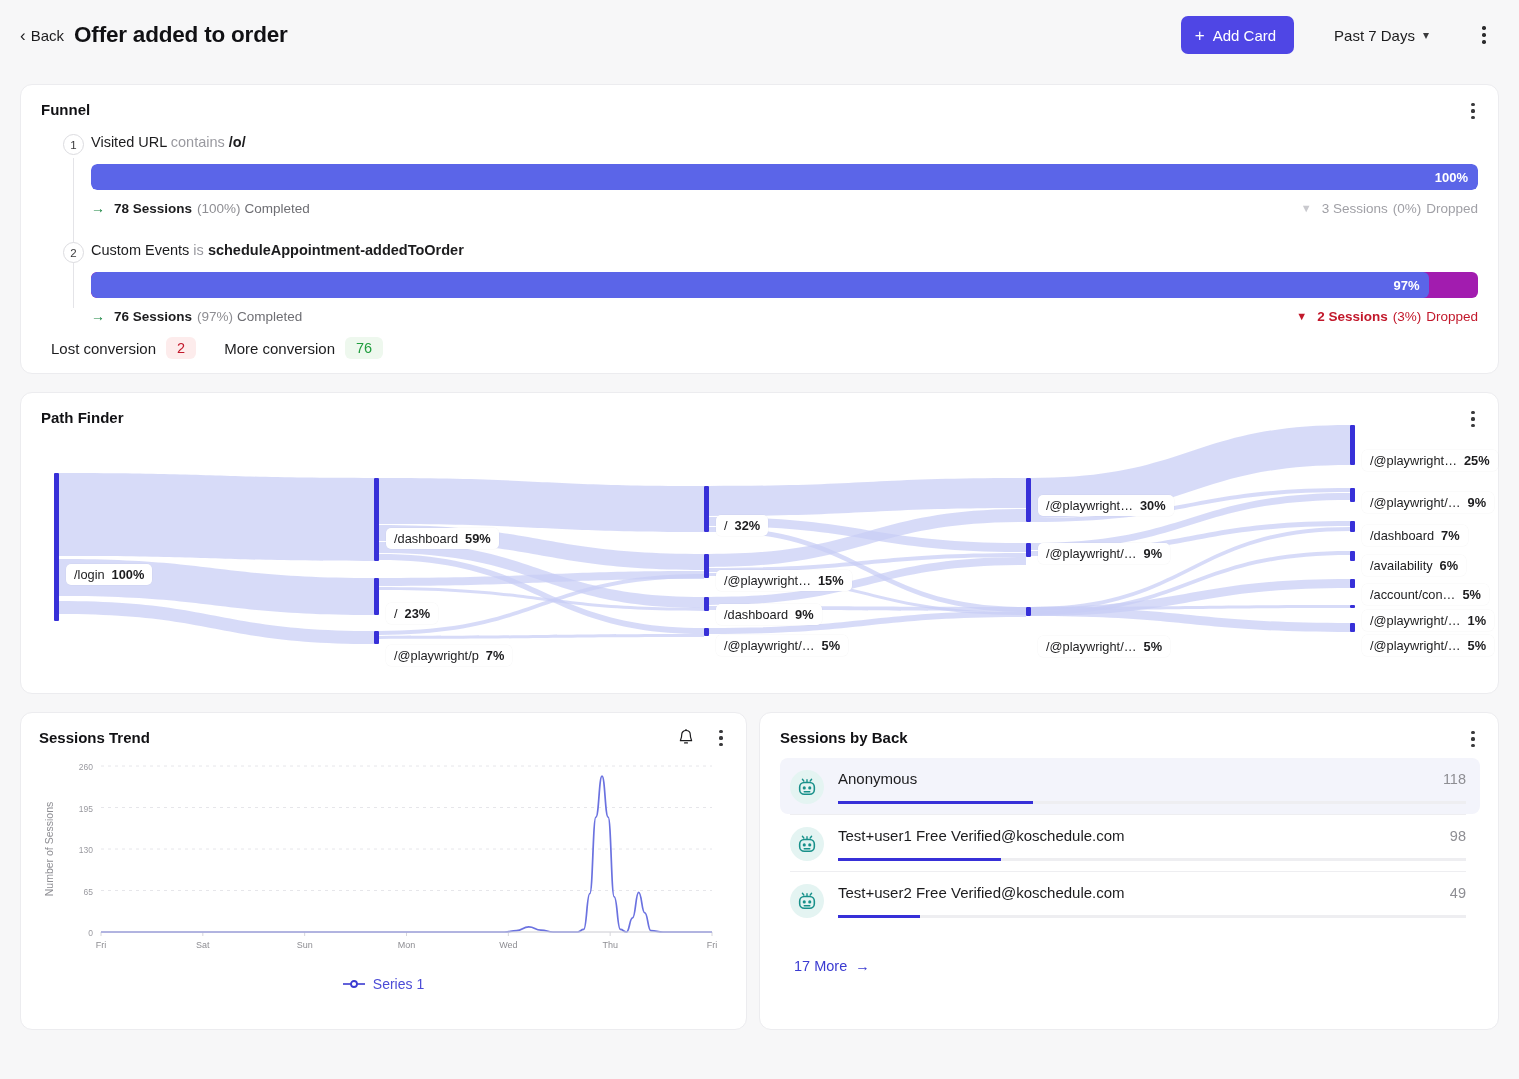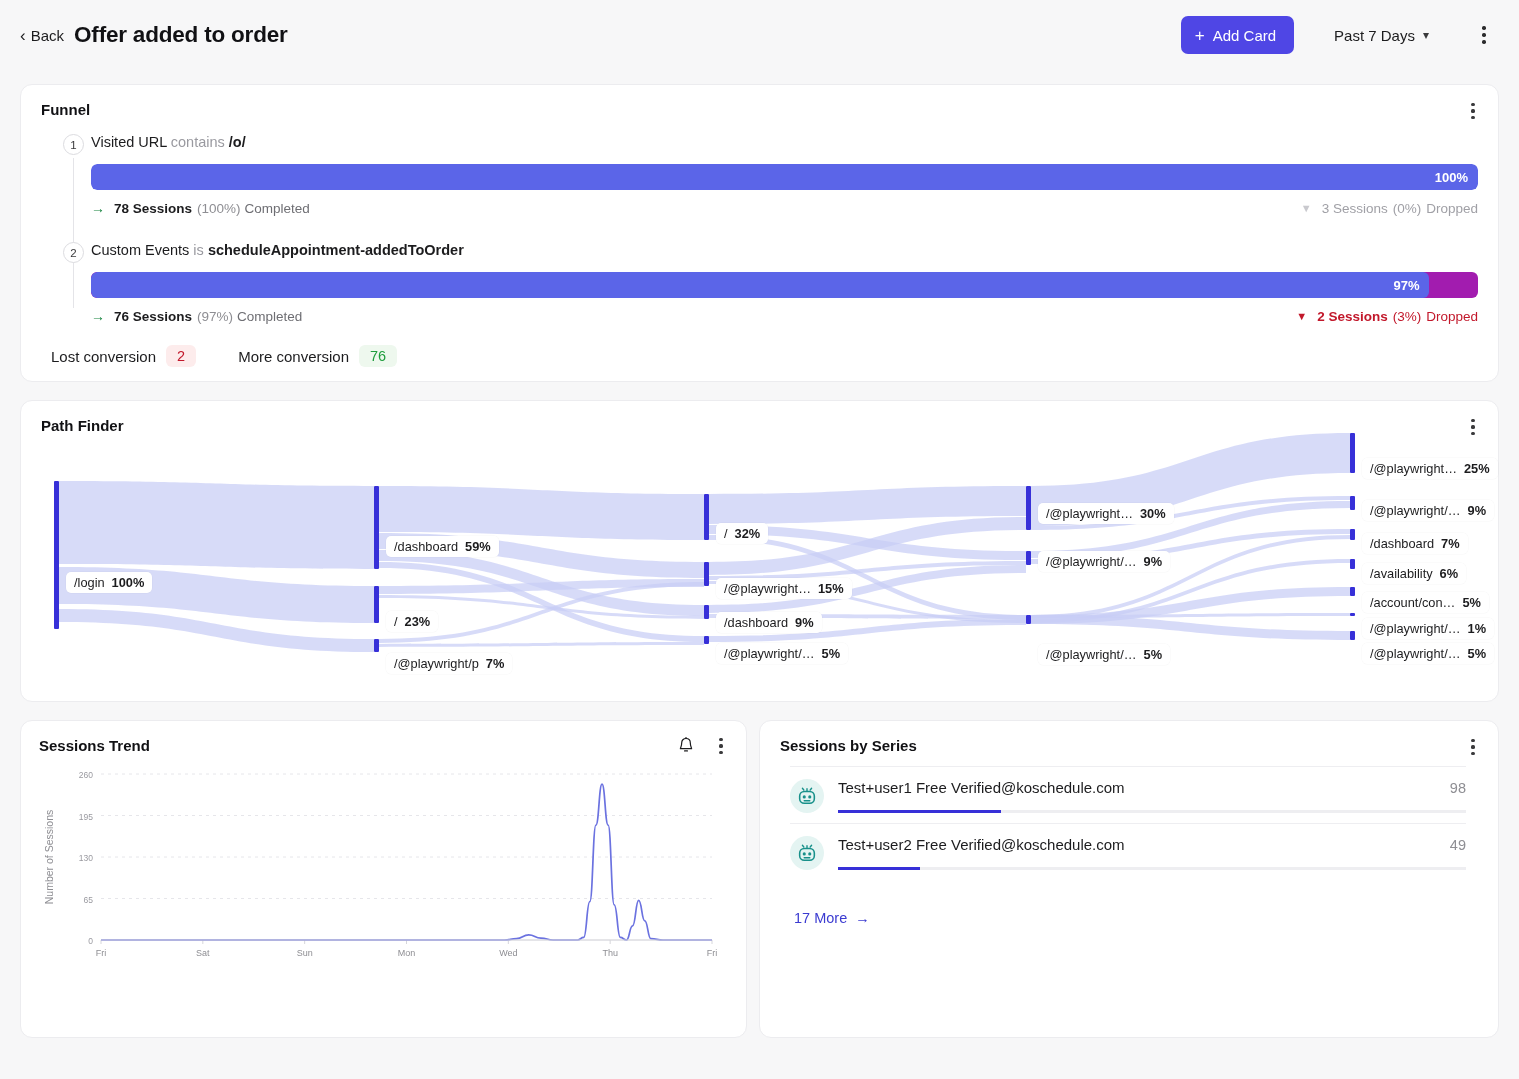--- a/index.html
+++ b/index.html
@@ -99,21 +99,21 @@
   .tri { margin-right: 10px; font-size: 11px; }
   .tri.grey { color: #c9c9ce; }
   .tri.red { color: #c2182b; }
   .drop .num { font-weight: 700; }
   .drop .pct { margin-left: 5px; }
   .drop.zero .num, .drop.zero .pct { color: #a0a0a6; font-weight: 400; }
   .drop.zero .num { font-weight: 400; }
   .drop.lost .num { color: #c2182b; }
   .drop.lost .pct { color: #c2182b; }
 
-  .conv-row { display: flex; align-items: center; gap: 14px; margin-top: 20px; padding-left: 10px; text-align: right; }
+  .conv-row { display: flex; align-items: center; gap: 0; margin-top: 12px; padding-left: 10px; text-align: right; }
   .conv-item { display: flex; align-items: center; gap: 10px; font-size: 15px; color: #1c1c1e; }
   .conv-pill {
     border-radius: 6px; padding: 3px 11px; font-size: 14.5px; font-weight: 500;
   }
   .conv-pill.lost { background: #fdecec; color: #c2182b; }
   .conv-pill.total { background: #eef8ee; color: #1f9d3d; }
   .conv-item.total { margin-left: 28px; }
 
   
   #path-card { margin: 18px 20px 0 20px; height: 302px; padding: 16px 20px 0 20px; }
@@ -442,30 +442,57 @@
             <text x="469.3333333333333" y="196" text-anchor="middle" font-size="9" fill="#8e8e93" font-family="&quot;Liberation Sans&quot;, sans-serif">Wed</text>
             <line x1="571.1666666666667" y1="180" x2="571.1666666666667" y2="184" stroke="#d6d6db" stroke-width="1"></line>
             <text x="571.1666666666667" y="196" text-anchor="middle" font-size="9" fill="#8e8e93" font-family="&quot;Liberation Sans&quot;, sans-serif">Thu</text>
             <line x1="673" y1="180" x2="673" y2="184" stroke="#d6d6db" stroke-width="1"></line>
             <text x="673" y="196" text-anchor="middle" font-size="9" fill="#8e8e93" font-family="&quot;Liberation Sans&quot;, sans-serif">Fri</text>
             <text x="14" y="97" text-anchor="middle" font-size="10.5" fill="#8e8e93" transform="rotate(-90 14 97)" font-family="&quot;Liberation Sans&quot;, sans-serif">Number of Sessions</text>
             <path d="M62,180C86.44,180 86.44,180 110.88,180C135.32,180 135.32,180 159.76,180C184.2,180 184.2,180 208.64,180C233.07999999999998,180 233.07999999999998,180 257.52,180C281.96,180 281.96,180 306.4,180C330.84,180 330.84,180 355.28,180C379.72,180 379.72,180 404.16,180C428.6,180 428.6,180 453.04,180C459.15,180 459.15,180 465.26,180C471.37,180 471.37,178.72307692307692 477.48,178.72307692307692C483.59000000000003,178.72307692307692 483.59000000000003,174.8923076923077 489.7,174.8923076923077C495.80999999999995,174.8923076923077 495.80999999999995,178.08461538461538 501.91999999999996,178.08461538461538C508.03,178.08461538461538 508.03,180 514.14,180C520.25,180 520.25,180 526.36,180C532.47,180 532.47,180 538.58,180C541.635,180 541.635,177.44615384615383 544.69,177.44615384615383C547.745,177.44615384615383 547.745,141.69230769230768 550.8,141.69230769230768C553.855,141.69230769230768 553.855,65.07692307692308 556.9100000000001,65.07692307692308C559.965,65.07692307692308 559.965,24.215384615384608 563.02,24.215384615384608C566.075,24.215384615384608 566.075,65.07692307692308 569.13,65.07692307692308C572.185,65.07692307692308 572.185,144.8846153846154 575.24,144.8846153846154C578.2950000000001,144.8846153846154 578.2950000000001,177.44615384615383 581.35,177.44615384615383C584.405,177.44615384615383 584.405,180 587.46,180C590.5150000000001,180 590.5150000000001,165.95384615384614 593.57,165.95384615384614C596.625,165.95384615384614 596.625,140.4153846153846 599.68,140.4153846153846C602.7349999999999,140.4153846153846 602.7349999999999,160.84615384615384 605.79,160.84615384615384C608.845,160.84615384615384 608.845,178.72307692307692 611.9,178.72307692307692C618.01,178.72307692307692 618.01,180 624.12,180C636.3399999999999,180 636.3399999999999,180 648.56,180C660.78,180 660.78,180 673,180" fill="none" stroke="#6b72e0" stroke-width="1.7" stroke-linejoin="round"></path>
             <line x1="62" y1="180" x2="673" y2="180" stroke="#d6d6db" stroke-width="1"></line>
           </svg>
       </div>
+      <div class="legend">
+        <svg class="legend-mark" width="22" height="10" viewBox="0 0 22 10">
+          <line x1="0" y1="5" x2="22" y2="5" stroke="#3b3bd1" stroke-width="1.6"></line>
+          <circle cx="11" cy="5" r="3" fill="#fff" stroke="#3b3bd1" stroke-width="1.8"></circle>
+        </svg>
+        <span>Series 1</span>
+      </div>
     </div>
 
     <div class="card" id="users-card">
-      <div class="card-title">Sessions by Series</div>
+      <div class="card-title">Sessions by Back</div>
       <div class="card-kebab">
         <i></i>
         <i></i>
         <i></i>
       </div>
       <div id="user-list" style="margin-top:12px">
+          <div class="user-row active">
+            <div class="avatar">
+              <svg width="22" height="22" viewBox="0 0 24 24">
+                <rect x="4" y="7" width="16" height="13" rx="5" fill="none" stroke="#17908a" stroke-width="1.7"></rect>
+                <circle cx="9" cy="13" r="1.7" fill="#17908a"></circle>
+                <circle cx="15" cy="13" r="1.7" fill="#17908a"></circle>
+                <path d="M9 17.2h6" stroke="#17908a" stroke-width="1.6" stroke-linecap="round"></path>
+                <path d="M12 7V4M8.5 5.5 7 3.6M15.5 5.5 17 3.6" stroke="#17908a" stroke-width="1.5" stroke-linecap="round"></path>
+              </svg>
+            </div>
+            <div class="user-main">
+              <div class="user-top">
+                <span class="user-name">Anonymous</span>
+                <span class="user-count">118</span>
+              </div>
+              <div class="user-track">
+                <div class="user-bar" style="width:31%"></div>
+              </div>
+            </div>
+          </div>
           <div class="row-sep"></div>
           <div class="user-row">
             <div class="avatar">
               <svg width="22" height="22" viewBox="0 0 24 24">
                 <rect x="4" y="7" width="16" height="13" rx="5" fill="none" stroke="#17908a" stroke-width="1.7"></rect>
                 <circle cx="9" cy="13" r="1.7" fill="#17908a"></circle>
                 <circle cx="15" cy="13" r="1.7" fill="#17908a"></circle>
                 <path d="M9 17.2h6" stroke="#17908a" stroke-width="1.6" stroke-linecap="round"></path>
                 <path d="M12 7V4M8.5 5.5 7 3.6M15.5 5.5 17 3.6" stroke="#17908a" stroke-width="1.5" stroke-linecap="round"></path>
               </svg>

